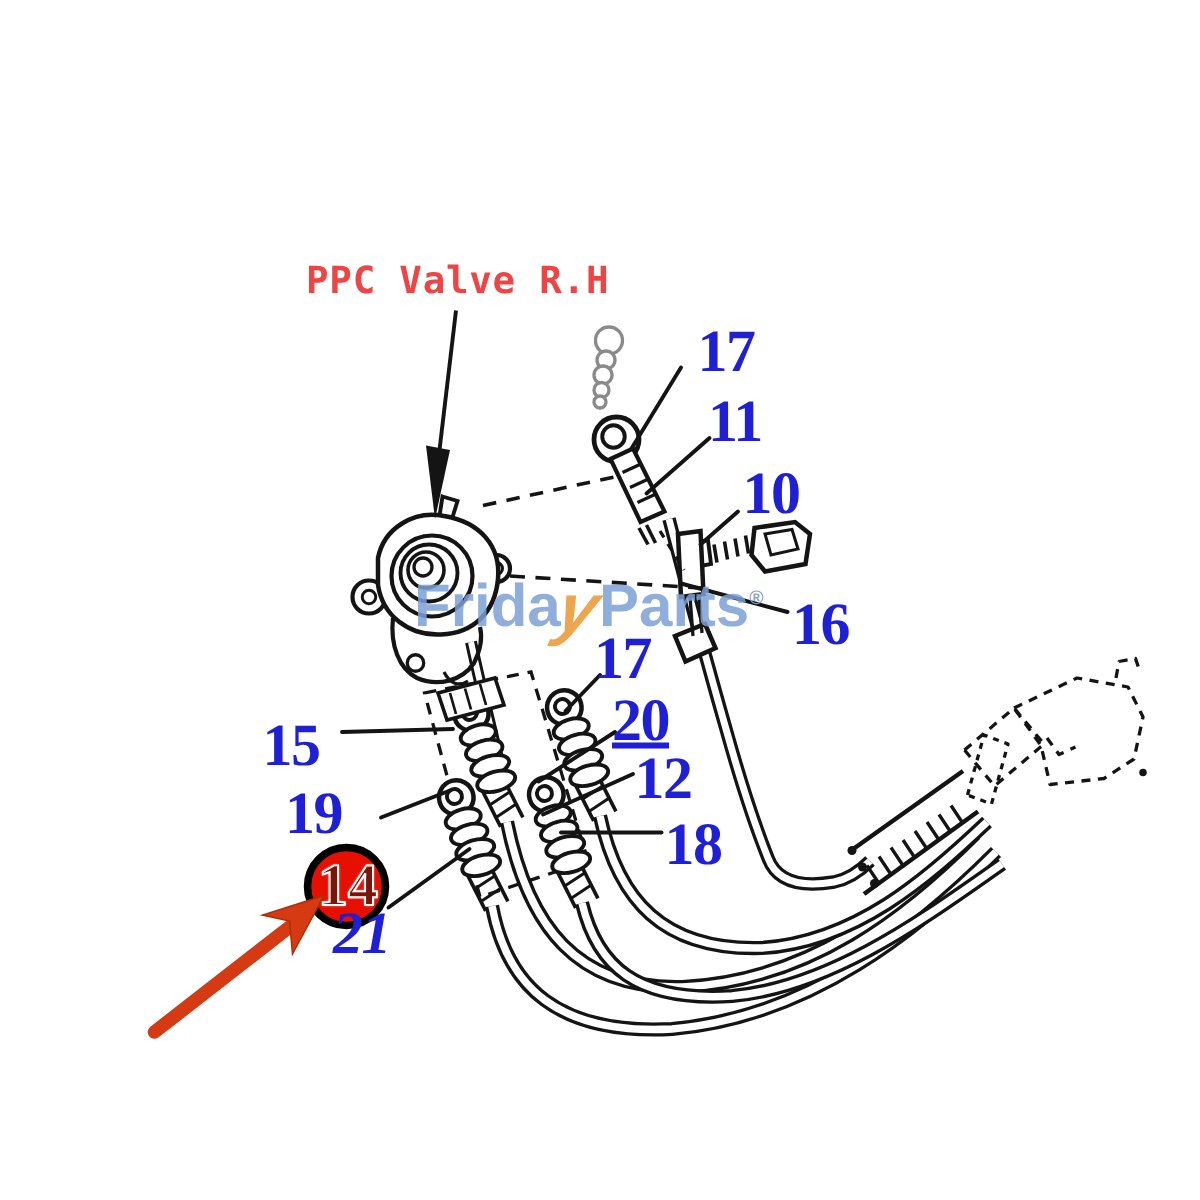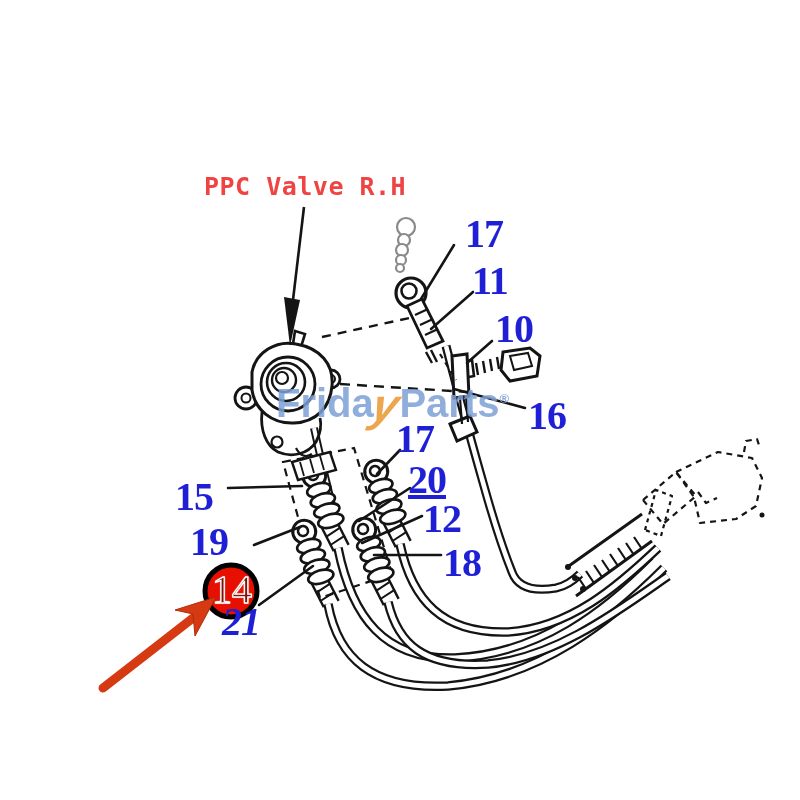--- a/index.html
+++ b/index.html
@@ -9,21 +9,21 @@
   .title{position:absolute;left:204px;top:172px;z-index:3;
          font-family:"DejaVu Sans Mono",monospace;font-weight:700;font-size:25px;
          color:#ef4444;letter-spacing:.5px;white-space:nowrap;}
   .plabel{position:absolute;z-index:3;font-family:"Liberation Serif",serif;font-weight:700;
           font-size:40px;line-height:1;color:#1f1fd6;letter-spacing:-1px;white-space:nowrap;}
   .l17{left:465px;top:214px;} .l11{left:472px;top:261px;} .l10{left:495px;top:309px;}
   .l16{left:528px;top:396px;font-family:Liberation Serif, serif;} .l13{left:396px;top:419px;} .l20{left:408px;top:460px;text-decoration:underline;}
   .l15{left:175px;top:477px;text-align:right;} .l12{left:423px;top:499px;} .l19{left:190px;top:522px;}
   .l18{left:443px;top:543px;} .l21{left:222px;top:602px;font-style:italic;}
   .badge-num{position:absolute;left:206px;top:570px;width:52px;text-align:center;z-index:5;
-          font-family:"Liberation Serif",serif;font-weight:400;font-size:40px;line-height:1;
+          font-family:"Liberation Serif",serif;font-weight:700;font-size:40px;line-height:1;
           color:#7a150a;-webkit-text-stroke:1.3px #ffffff;
           text-shadow:0 0 2px #fff,0 0 1px #fff;}
   .watermark{position:absolute;left:276px;top:374px;z-index:2;white-space:nowrap;
           font-family:"Liberation Sans",sans-serif;font-weight:700;font-size:40px;
           color:rgba(125,160,214,0.85);letter-spacing:0px;}
   .watermark .swoosh{display:inline-block;color:#eda64e;font-size:46px;
           transform:skewX(-14deg) translateY(4px);font-style:italic;}
   .watermark .reg{font-size:13px;vertical-align:super;color:rgba(125,160,214,0.95);}
 </style>
 </head>

